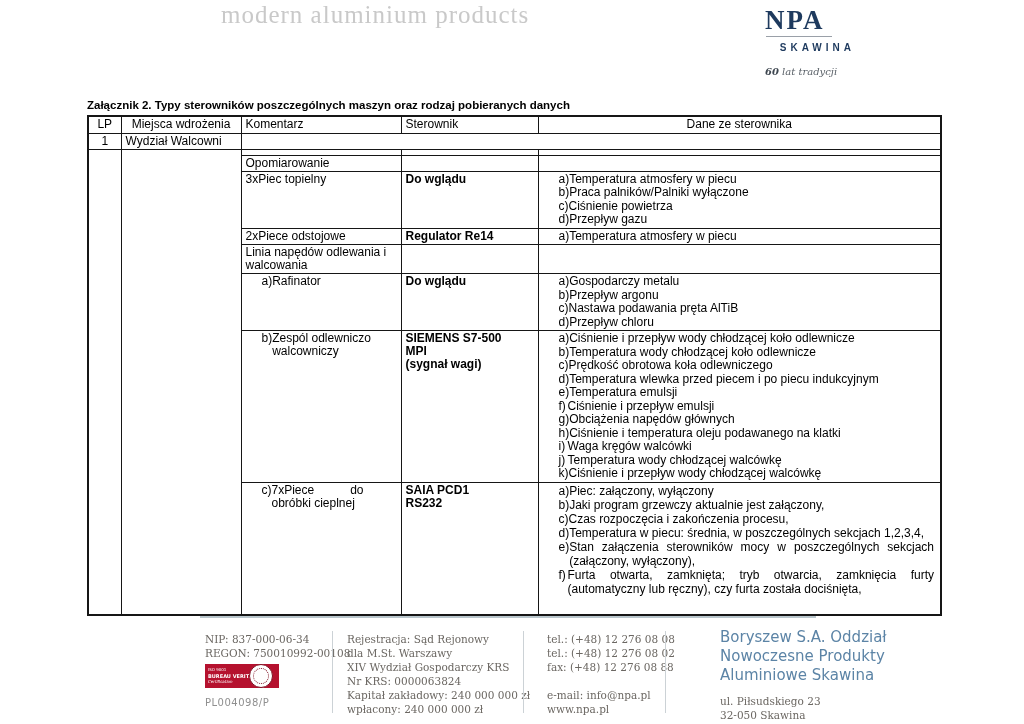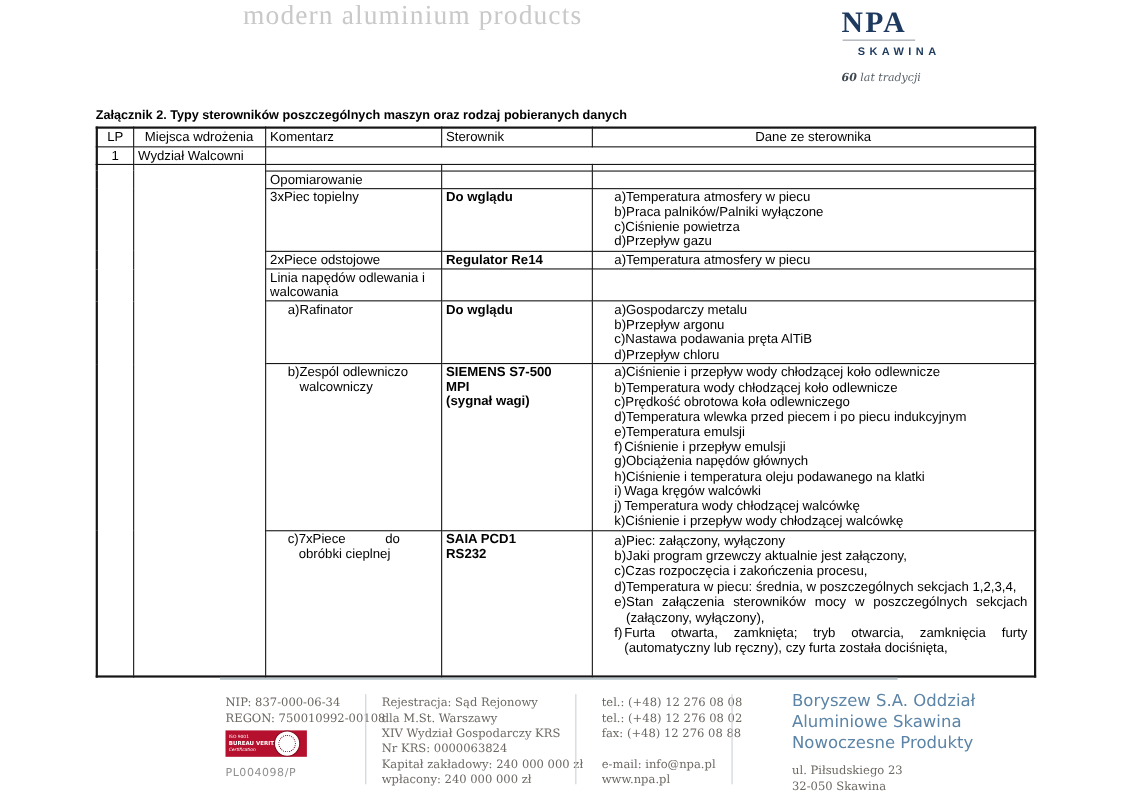--- a/index.html
+++ b/index.html
@@ -320,20 +320,20 @@
   <div class="fgap"></div>
   <div>e-mail: info@npa.pl</div>
   <div>www.npa.pl</div>
 </div>
 
 <div class="vdiv vd3"></div>
 
 <div class="fcol fc4">
   <div class="company">
     <div>Boryszew S.A. Oddział</div>
+    <div>Nowoczesne Produkty</div>
     <div>Aluminiowe Skawina</div>
-    <div>Nowoczesne Produkty</div>
   </div>
   <div class="address">
     <div>ul. Piłsudskiego 23</div>
     <div>32-050 Skawina</div>
   </div>
 </div>
 
 </body></html>

